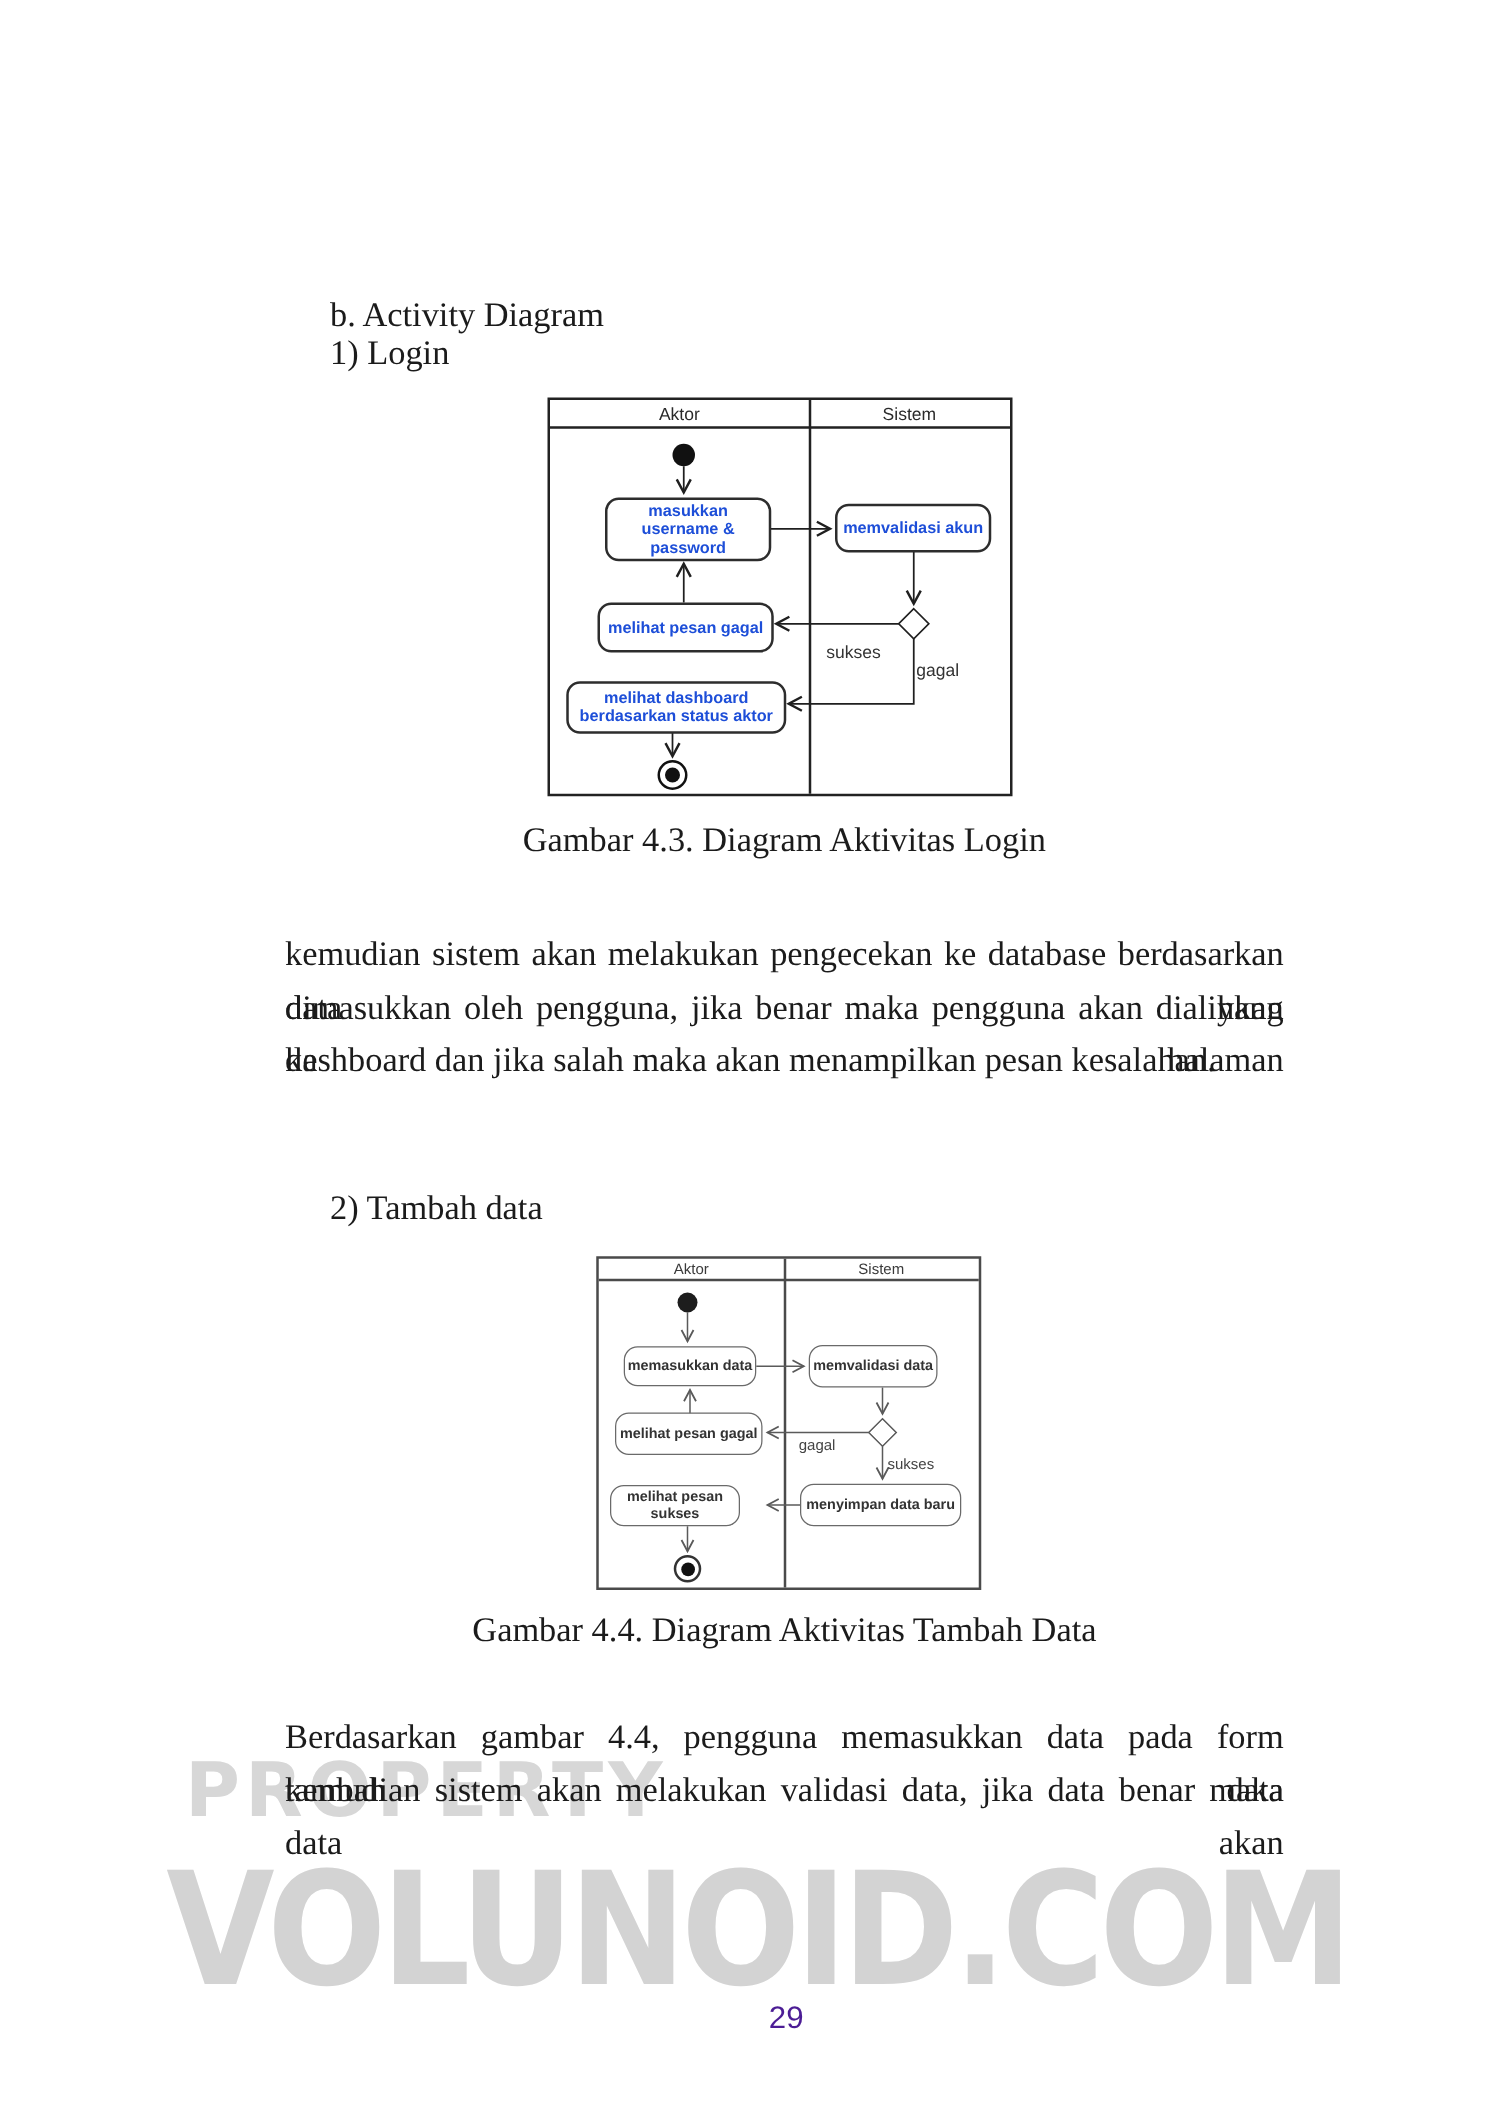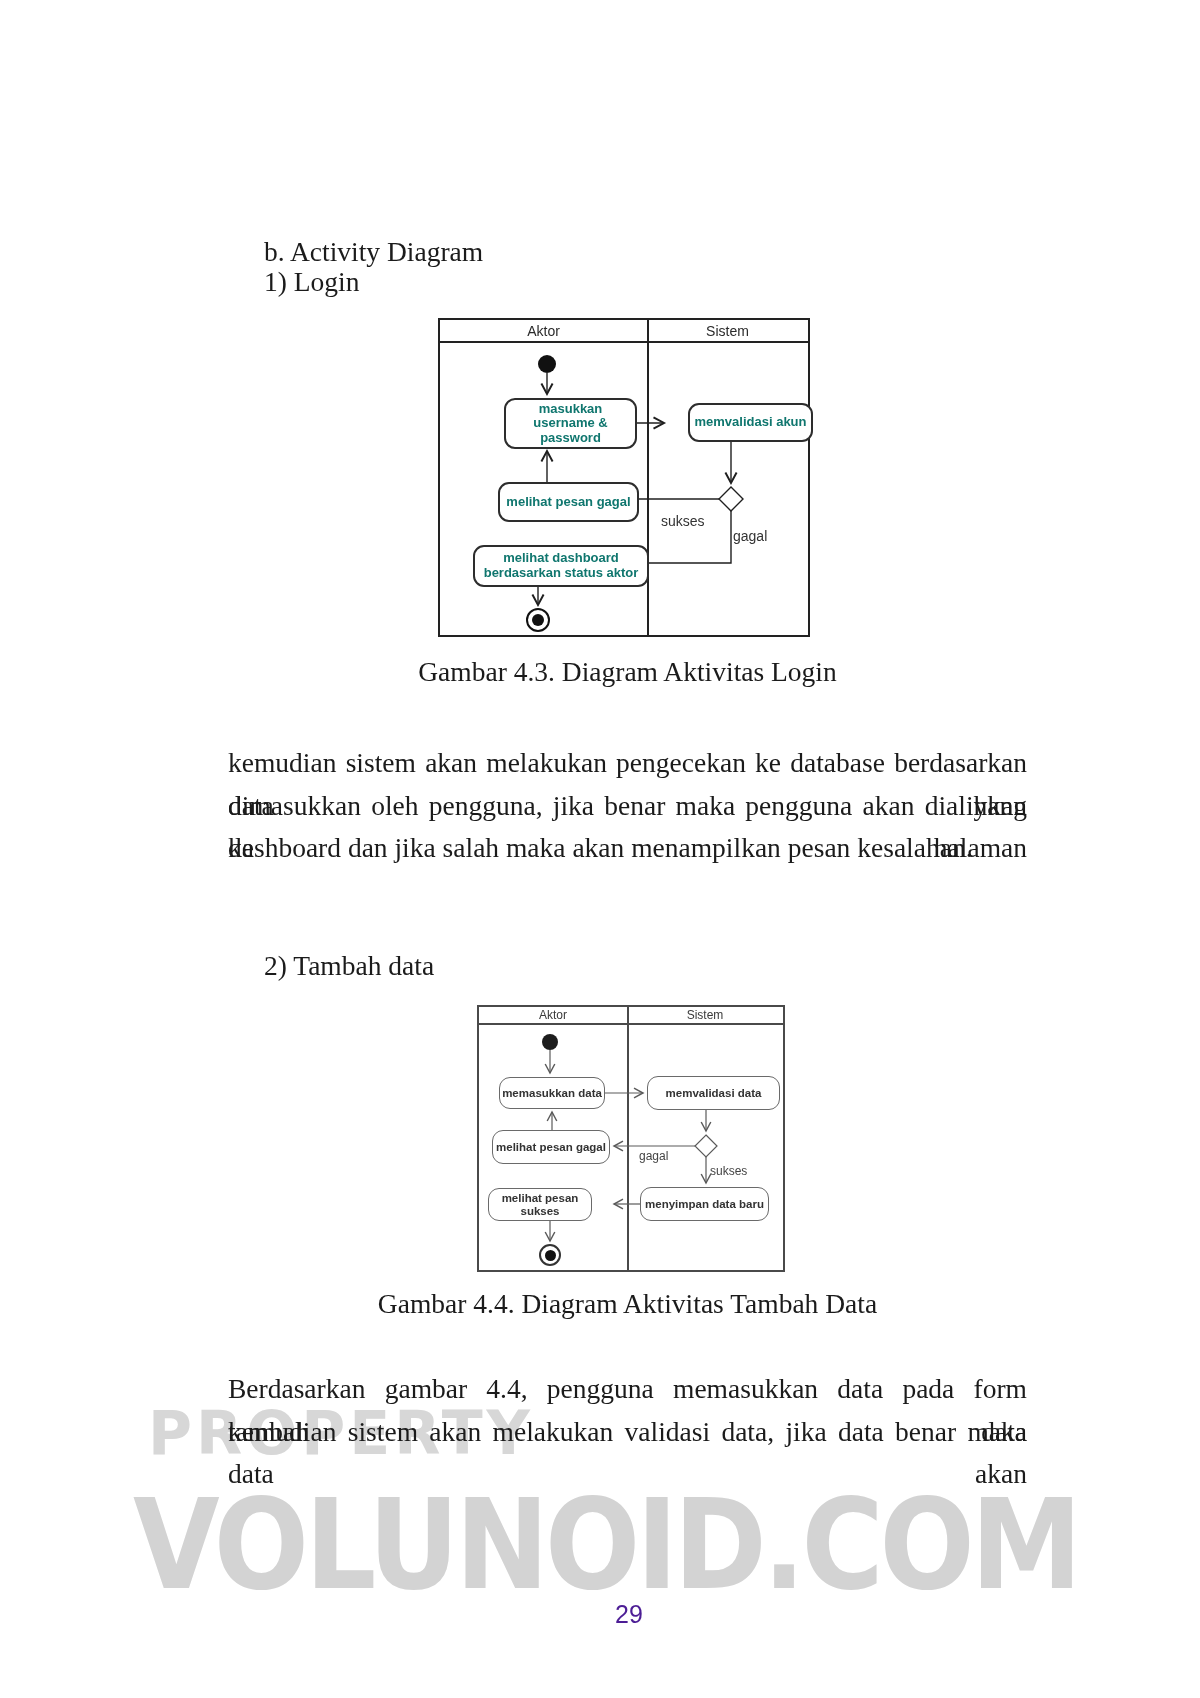--- a/index.html
+++ b/index.html
@@ -31,21 +31,21 @@
   .d2 .lane-title{font-size:12px;color:#3a3a3a;}
   .lane-divider{position:absolute;top:0;bottom:0;width:0;}
   .d1 .lane-divider{left:207px;border-left:2px solid #222;}
   .d2 .lane-divider{left:148px;border-left:2px solid #4a4a4a;}
   .edges{position:absolute;left:0;top:0;pointer-events:none;}
   .node{
     position:absolute;box-sizing:border-box;background:#fff;border-radius:11px;
     display:flex;align-items:center;justify-content:center;text-align:center;
     font-family:"Liberation Sans", sans-serif;font-weight:bold;white-space:pre-line;line-height:1.12;
   }
-  .d1 .node{border:2px solid #2d2d2d;font-size:13px;color:#0f766e;margin-left:20px;}
+  .d1 .node{border:2px solid #2d2d2d;font-size:13px;color:#1d4ed8;}
   .d2 .node{border:1.5px solid #6a6a6a;font-size:11.5px;color:#333;}
   .edge-label{position:absolute;font-family:"Liberation Sans", sans-serif;font-weight:normal;color:#333;white-space:nowrap;}
   .d1 .edge-label{font-size:14px;}
   .d2 .edge-label{font-size:12px;color:#444;}
   .initial-node{position:absolute;border-radius:50%;background:#111;}
   .final-node{position:absolute;border-radius:50%;background:#fff;box-sizing:border-box;display:flex;align-items:center;justify-content:center;}
   .d1 .final-node{border:2px solid #111;}
   .d2 .final-node{border:2px solid #333;}
   .final-node .dot{border-radius:50%;background:#111;}
 </style>
@@ -137,21 +137,21 @@
           <line x1="227" y1="150" x2="227" y2="176" marker-end="url(#ah2)"></line>
           <line x1="162" y1="197" x2="135" y2="197" marker-end="url(#ah2)"></line>
           <line x1="71" y1="214" x2="71" y2="234" marker-end="url(#ah2)"></line>
           <polygon points="227,128 238,139 227,150 216,139" fill="#ffffff"></polygon>
         </g>
       </svg>
 
       <div class="initial-node" style="left:63px;top:27px;width:16px;height:16px;background:#1d1d1d;"></div>
 
       <div class="node" style="left:20px;top:70px;width:106px;height:32px;">memasukkan data</div>
-      <div class="node" style="left:168px;top:69px;width:133px;height:34px;">memvalidasi data</div>
+      <div class="node" style="left:168px;top:69px;width:103px;height:34px;">memvalidasi data</div>
       <div class="node" style="left:13px;top:123px;width:118px;height:34px;">melihat pesan gagal</div>
       <div class="node" style="left:161px;top:180px;width:129px;height:34px;">menyimpan data baru</div>
       <div class="node" style="left:9px;top:181px;width:104px;height:33px;">melihat pesan sukses</div>
 
       <div class="edge-label" style="left:160px;top:142px;">gagal</div>
       <div class="edge-label" style="left:231px;top:157px;">sukses</div>
 
       <div class="final-node" style="left:60px;top:237px;width:22px;height:22px;">
         <div class="dot" style="width:11px;height:11px;"></div>
       </div>

